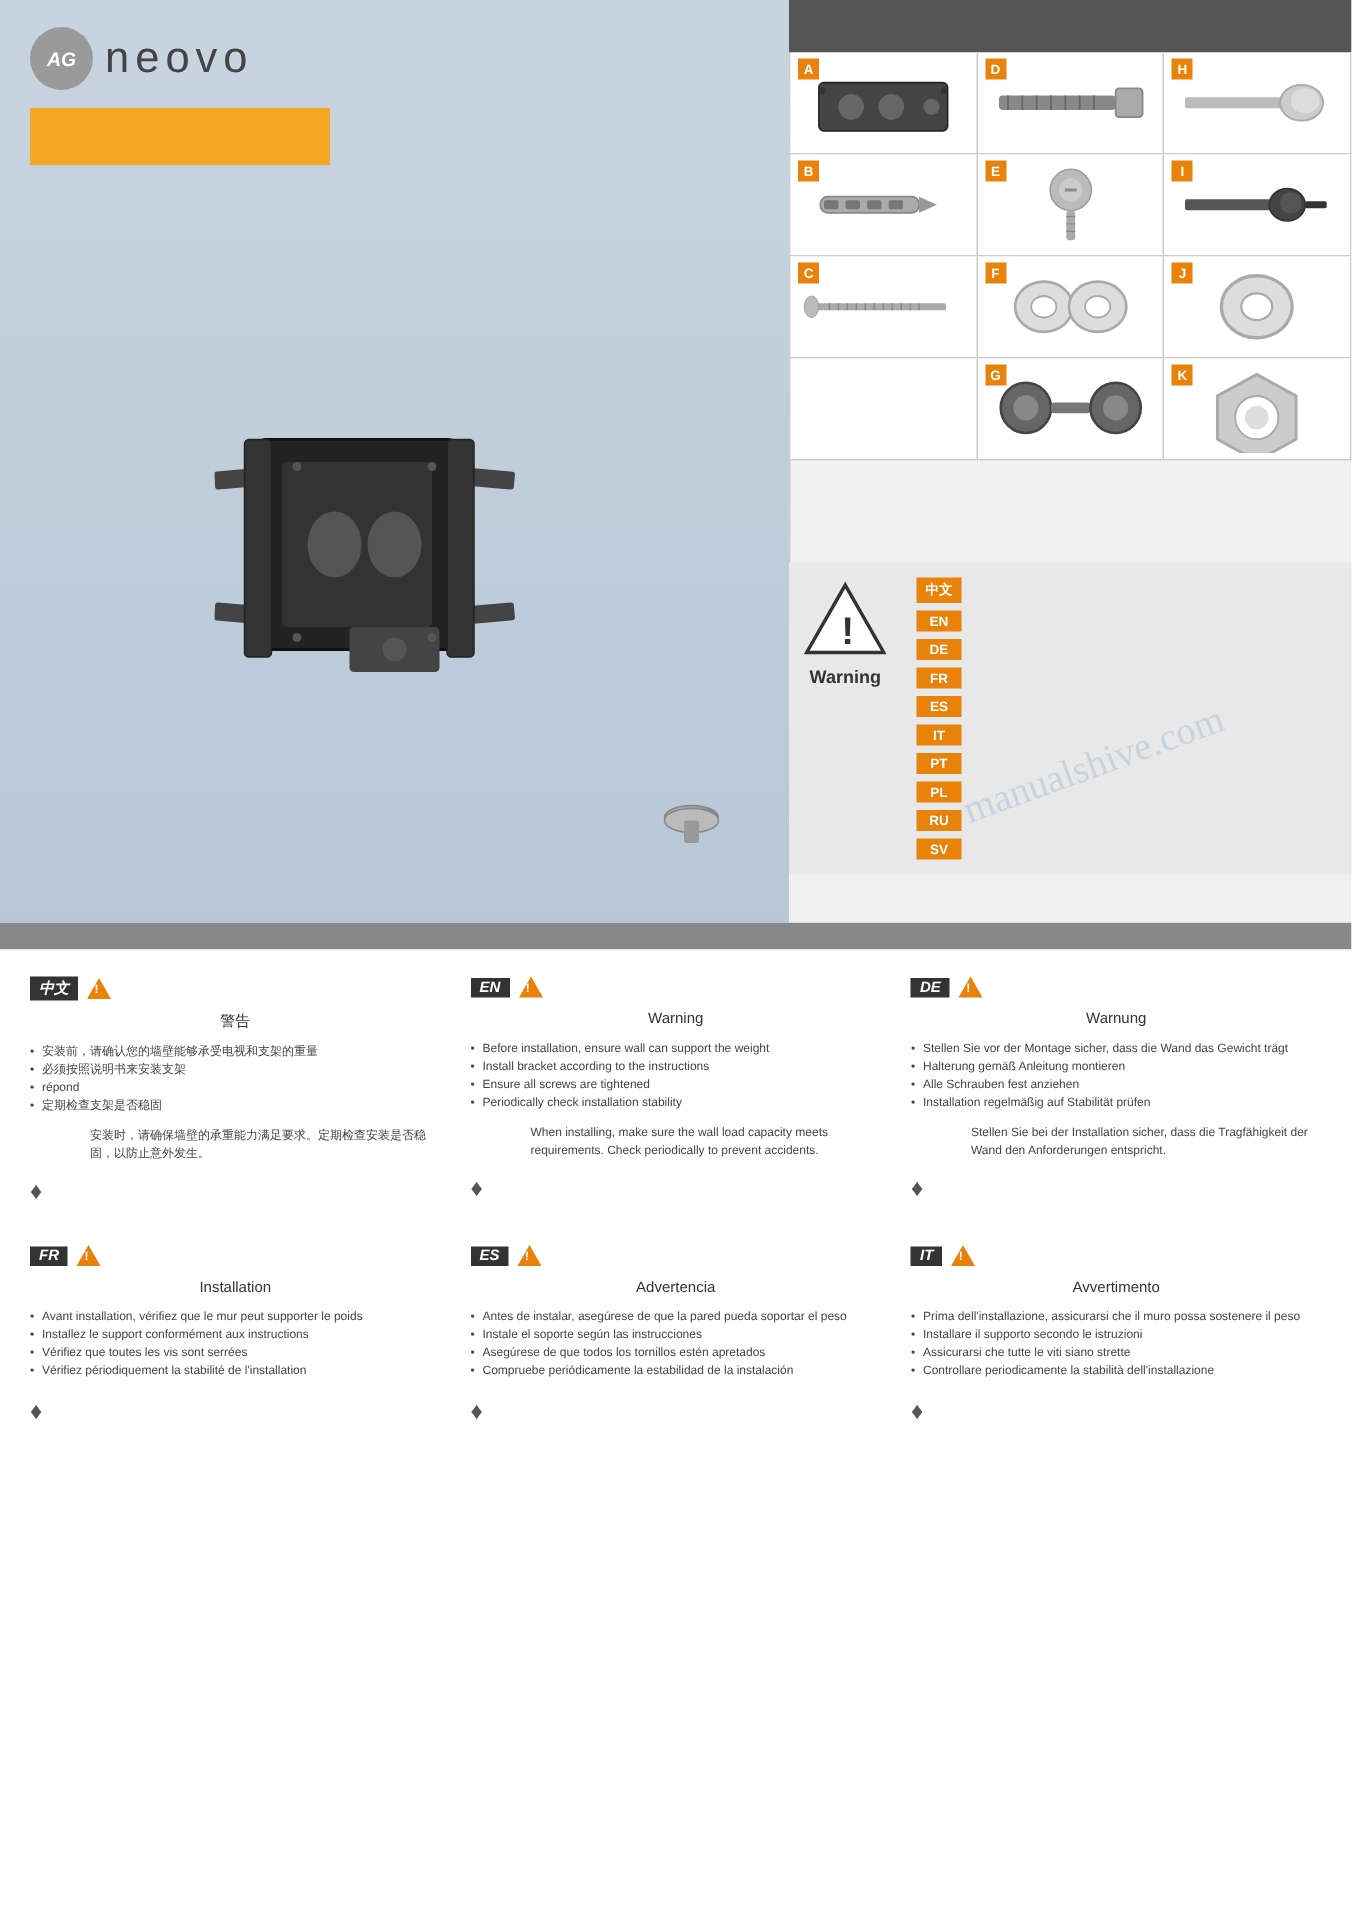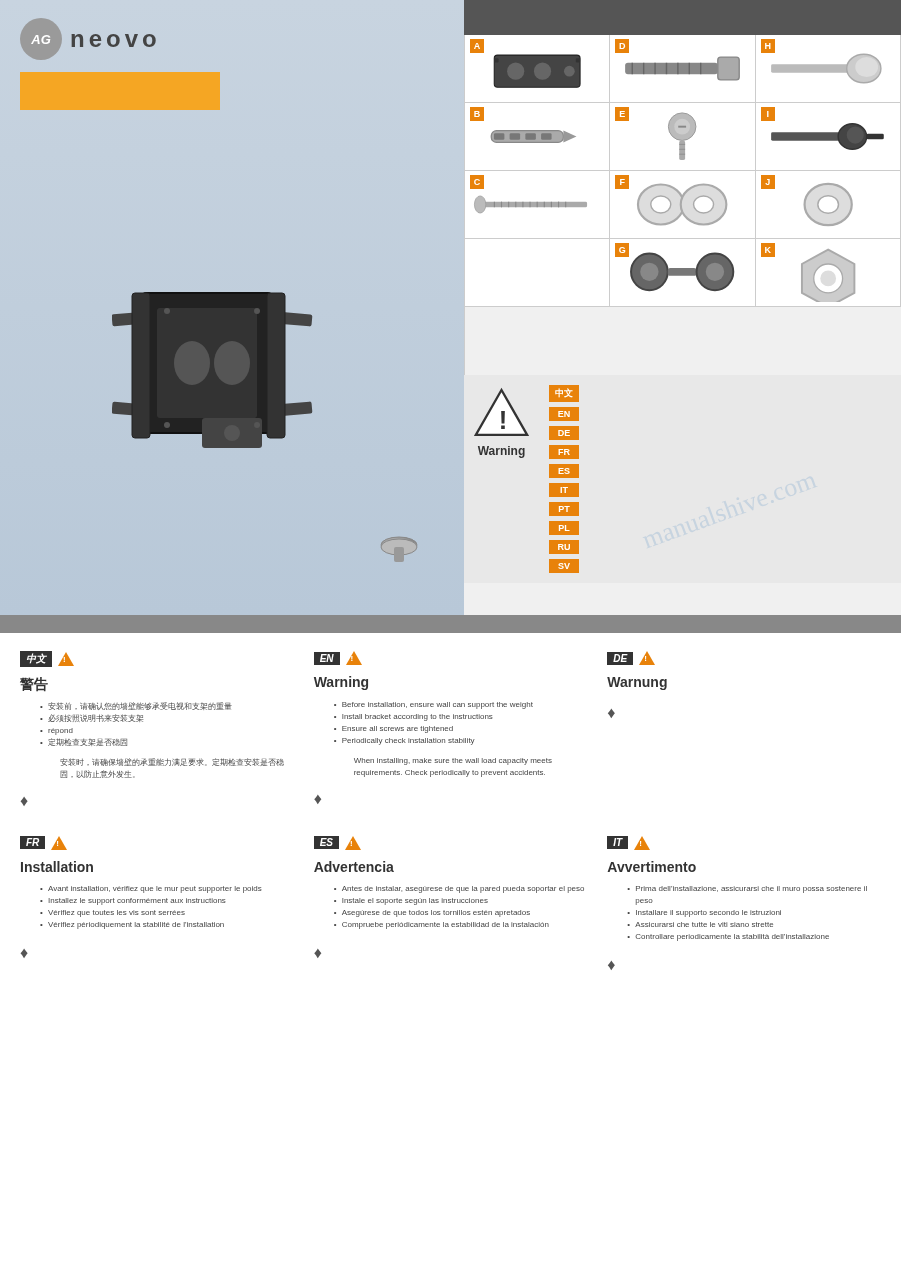--- a/index.html
+++ b/index.html
@@ -13,21 +13,21 @@
     }
 
     
     .top-section {
       display: flex;
       height: 615px;
     }
 
     
     .left-panel {
-      width: 464px;
+      width: 526px;
       background: linear-gradient(180deg, #c8d4e0 0%, #b8c8d8 100%);
       position: relative;
       display: flex;
       flex-direction: column;
       align-items: flex-start;
       padding: 18px 20px 0 20px;
     }
 
     .logo-area {
       display: flex;
@@ -44,22 +44,22 @@
       display: flex;
       align-items: center;
       justify-content: center;
       color: white;
       font-weight: bold;
       font-size: 13px;
       font-style: italic;
     }
 
     .logo-text {
-      font-size: 24px;
-      font-weight: 700;
+      font-size: 29px;
+      font-weight: 400;
       color: #444;
       letter-spacing: 4px;
     }
 
     .orange-bar {
       width: 200px;
       height: 38px;
       background: #f5a623;
       margin-bottom: 20px;
       margin-left: 0;
@@ -246,40 +246,40 @@
       content: '!';
       position: absolute;
       bottom: -12px;
       left: -3px;
       color: white;
       font-weight: bold;
       font-size: 8px;
     }
 
     .lang-title {
-      font-size: 14px;
-      font-weight: bold;
+      font-size: 10px;
+      font-weight: normal;
       color: #333;
       margin-bottom: 6px;
       line-height: 1.4;
+      text-align: center;
     }
 
     .bullet-list {
       list-style: none;
       padding: 0;
       margin: 0 0 8px 0;
     }
 
     .bullet-list li {
       font-size: 8px;
       color: #444;
       line-height: 1.5;
       padding-left: 8px;
       position: relative;
-      margin-left: 20px;
     }
 
     .bullet-list li::before {
       content: '•';
       position: absolute;
       left: 0;
     }
 
     .section-text {
       font-size: 8px;
@@ -566,20 +566,27 @@
       <p class="section-text">When installing, make sure the wall load capacity meets requirements. Check periodically to prevent accidents.</p>
       <span class="note-icon">♦</span>
     </div>
 
     <div class="lang-section">
       <div class="lang-header">
         <span class="lang-tag">DE</span>
         <span class="warn-triangle-small"></span>
       </div>
       <p class="lang-title">Warnung</p>
+      <ul class="bullet-list">
+        <li>Stellen Sie vor der Montage sicher, dass die Wand das Gewicht trägt</li>
+        <li>Halterung gemäß Anleitung montieren</li>
+        <li>Alle Schrauben fest anziehen</li>
+        <li>Installation regelmäßig auf Stabilität prüfen</li>
+      </ul>
+      <p class="section-text">Stellen Sie bei der Installation sicher, dass die Tragfähigkeit der Wand den Anforderungen entspricht.</p>
       <span class="note-icon">♦</span>
     </div>
 
     <div class="lang-section">
       <div class="lang-header">
         <span class="lang-tag">FR</span>
         <span class="warn-triangle-small"></span>
       </div>
       <p class="lang-title">Installation</p>
       <ul class="bullet-list">

